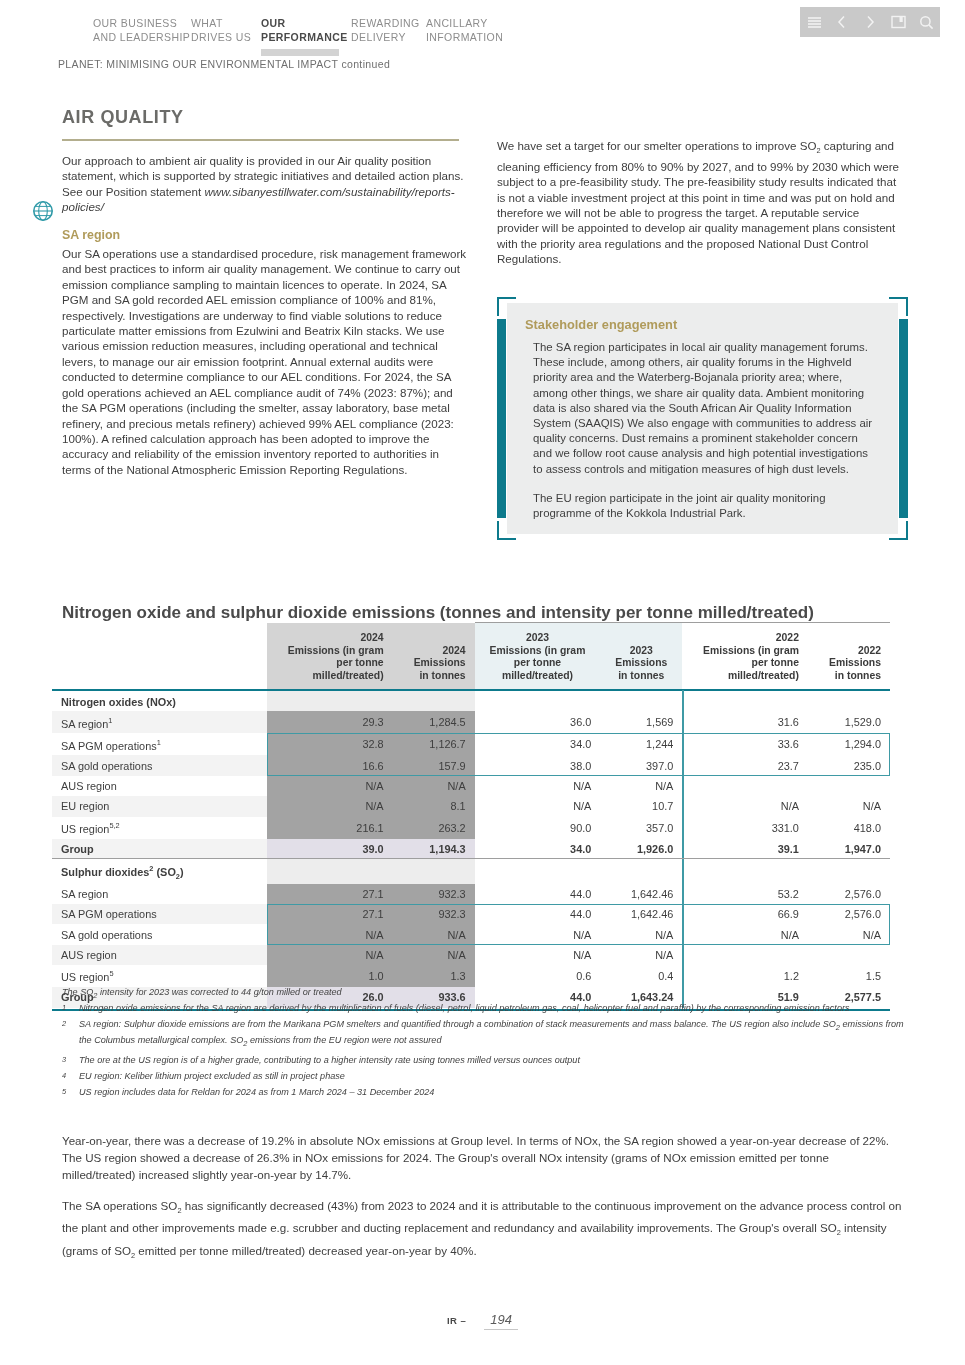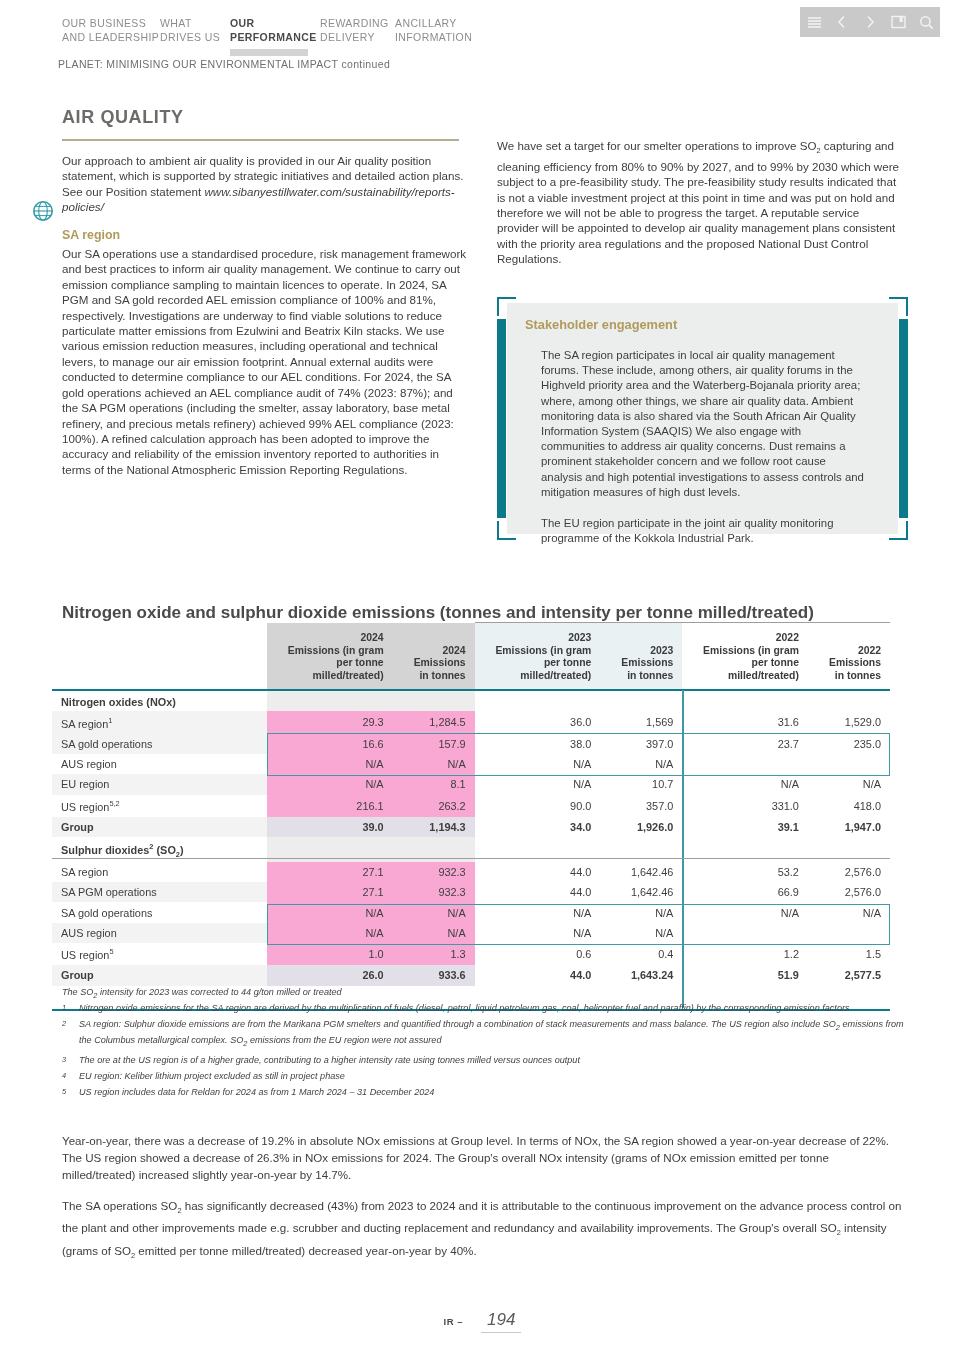--- a/index.html
+++ b/index.html
@@ -21,21 +21,21 @@
   .nav-item {
     font-size: 10.5px;
     letter-spacing: .4px;
     line-height: 14px;
     color: #8d8d8d;
     text-transform: uppercase;
     padding-bottom: 6px;
     position: relative;
   }
   .nav-item .nl { display:block; }
-  .nav-item.w1 { width: 98px; }
+  .nav-item.w1 { width: 98px; margin-left: 31px; }
   .nav-item.w2 { width: 70px; }
   .nav-item.w3 { width: 90px; }
   .nav-item.w4 { width: 75px; }
   .nav-item.w5 { width: 95px; }
   .nav-item.active { color:#4a4a4a; font-weight:bold; }
   .nav-item.active .underline {
     position:absolute; left:0; bottom:-6px; width:78px; height:7px; background:#d3d3d3;
   }
 
   #iconbar {
@@ -91,48 +91,48 @@
   #stake .barL { position:absolute; left:0px; top:22px; width:9px; bottom:22px; background:#0d7a8c; }
   #stake .barR { position:absolute; right:0px; top:22px; width:9px; bottom:22px; background:#0d7a8c; }
   .cnr { position:absolute; width:19px; height:19px; border-color:#0d7a8c; border-style:solid; border-width:0; }
   .cnr.tl { left:0; top:0; border-left-width:2.5px; border-top-width:2.5px; }
   .cnr.tr { right:0; top:0; border-right-width:2.5px; border-top-width:2.5px; }
   .cnr.bl { left:0; bottom:0; border-left-width:2.5px; border-bottom-width:2.5px; }
   .cnr.br { right:0; bottom:0; border-right-width:2.5px; border-bottom-width:2.5px; }
   #stake h4 {
     margin:0 0 6px 0; font-size:12.8px; font-weight:bold; color:#b09b5b;
   }
-  #stake p { margin:16px; font-size:11.4px; line-height:15.2px; color:#3e3e3e; }
+  #stake p { margin:8px; font-size:11.4px; line-height:15.2px; color:#3e3e3e; }
   #stake p.second { margin-top:14px; }
 
   
   #tblcaption {
     position:absolute; left:62px; top:603px;
     font-size:17px; font-weight:bold; color:#4a4a4a;
   }
   #tblwrap { position:absolute; left:52px; top:622px; width:838px; }
   table { border-collapse: collapse; width:838px; font-size:10.6px; color:#3e3e3e; }
   th, td { padding:0; }
   thead th {
     vertical-align: bottom;
     font-weight:bold; font-size:10.4px; line-height:12.6px;
     padding:9px 9px 7px 9px;
     text-align:right; color:#3b3b3b;
   }
   thead th.lbl { width:215px; text-align:left; border-bottom:2.2px solid #0d7a8c; }
   thead th.h24 { background:#d4d4d4; border-bottom:2.2px solid #0d7a8c; }
-  thead th.h23 { background:#e9f1f3; border-bottom:2.2px solid #0d7a8c; }
+  thead th.h23 { background:#e9f1f3; border-bottom:2.2px solid #0d7a8c;text-align:center; }
   thead th.h22 { background:#ffffff; border-bottom:2.2px solid #0d7a8c; }
   thead th.topline { border-top:1.3px solid #9e9e9e; }
 
   tbody td { padding:4.2px 9px; text-align:right; font-size:10.9px; }
   tbody td.lbl { text-align:left; }
   tbody tr.sec td { font-weight:bold; padding-top:5px; padding-bottom:3px; }
   tbody tr.grp td { font-weight:bold; }
-  tbody td.c24 { background:#f9a8d4; }
+  tbody td.c24 { background:#a3a3a3; }
   tbody tr.grp td.c24 { background:#e2dfe8; }
   tbody tr.alt td.lbl { background:#f3f3f3; }
 
   tbody tr.sec td.c24 { background:#ededed; }
   .sup { font-size:7.4px; vertical-align: super; }
   .sub { font-size:7.4px; vertical-align: sub; }
 
   
   .hl { position:absolute; border:1.4px solid #3f9aa5; pointer-events:none; }
   
@@ -148,21 +148,21 @@
   #notes .ntxt { font-style:italic; font-size:9.1px; line-height:12.2px; color:#444; }
 
   
   #botp1 { position:absolute; left:62px; top:1132px; width:840px; font-size:11.6px; line-height:17px; color:#3e3e3e; }
   #botp2 { position:absolute; left:62px; top:1197px; width:842px; font-size:11.6px; line-height:17px; color:#3e3e3e; }
 
   
   #footer { position:absolute; left:0; top:1310px; width:965px; text-align:center; }
   #footer .ir { font-size:9.5px; font-weight:bold; color:#4a4a4a; letter-spacing:.5px; }
   #footer .pg {
-    display:inline-block; margin-left:18px; font-size:17px; font-style:italic; color:#5a5a5a;
+    display:inline-block; margin-left:18px; font-size:13px; font-style:italic; color:#5a5a5a;
     border-bottom:1.6px solid #c7c7c7; padding:0 6px 2px 6px;
   }
 </style>
 </head>
 <body>
 
 <div id="topnav">
     <div class="nav-item w1">
       <span class="nl">OUR BUSINESS</span>
       <span class="nl">AND LEADERSHIP</span>
@@ -304,20 +304,29 @@
         </tr>
         <tr class="alt">
           <td class="lbl">SA region<span class="sup">1</span></td>
           <td class="c24">29.3</td>
           <td class="c24">1,284.5</td>
           <td class="c23">36.0</td>
           <td class="c23">1,569</td>
           <td class="c22">31.6</td>
           <td class="c22">1,529.0</td>
         </tr>
+        <tr class="">
+          <td class="lbl">SA PGM operations<span class="sup">1</span></td>
+          <td class="c24">32.8</td>
+          <td class="c24">1,126.7</td>
+          <td class="c23">34.0</td>
+          <td class="c23">1,244</td>
+          <td class="c22">33.6</td>
+          <td class="c22">1,294.0</td>
+        </tr>
         <tr class="alt">
           <td class="lbl">SA gold operations</td>
           <td class="c24">16.6</td>
           <td class="c24">157.9</td>
           <td class="c23">38.0</td>
           <td class="c23">397.0</td>
           <td class="c22">23.7</td>
           <td class="c22">235.0</td>
         </tr>
         <tr class="">

